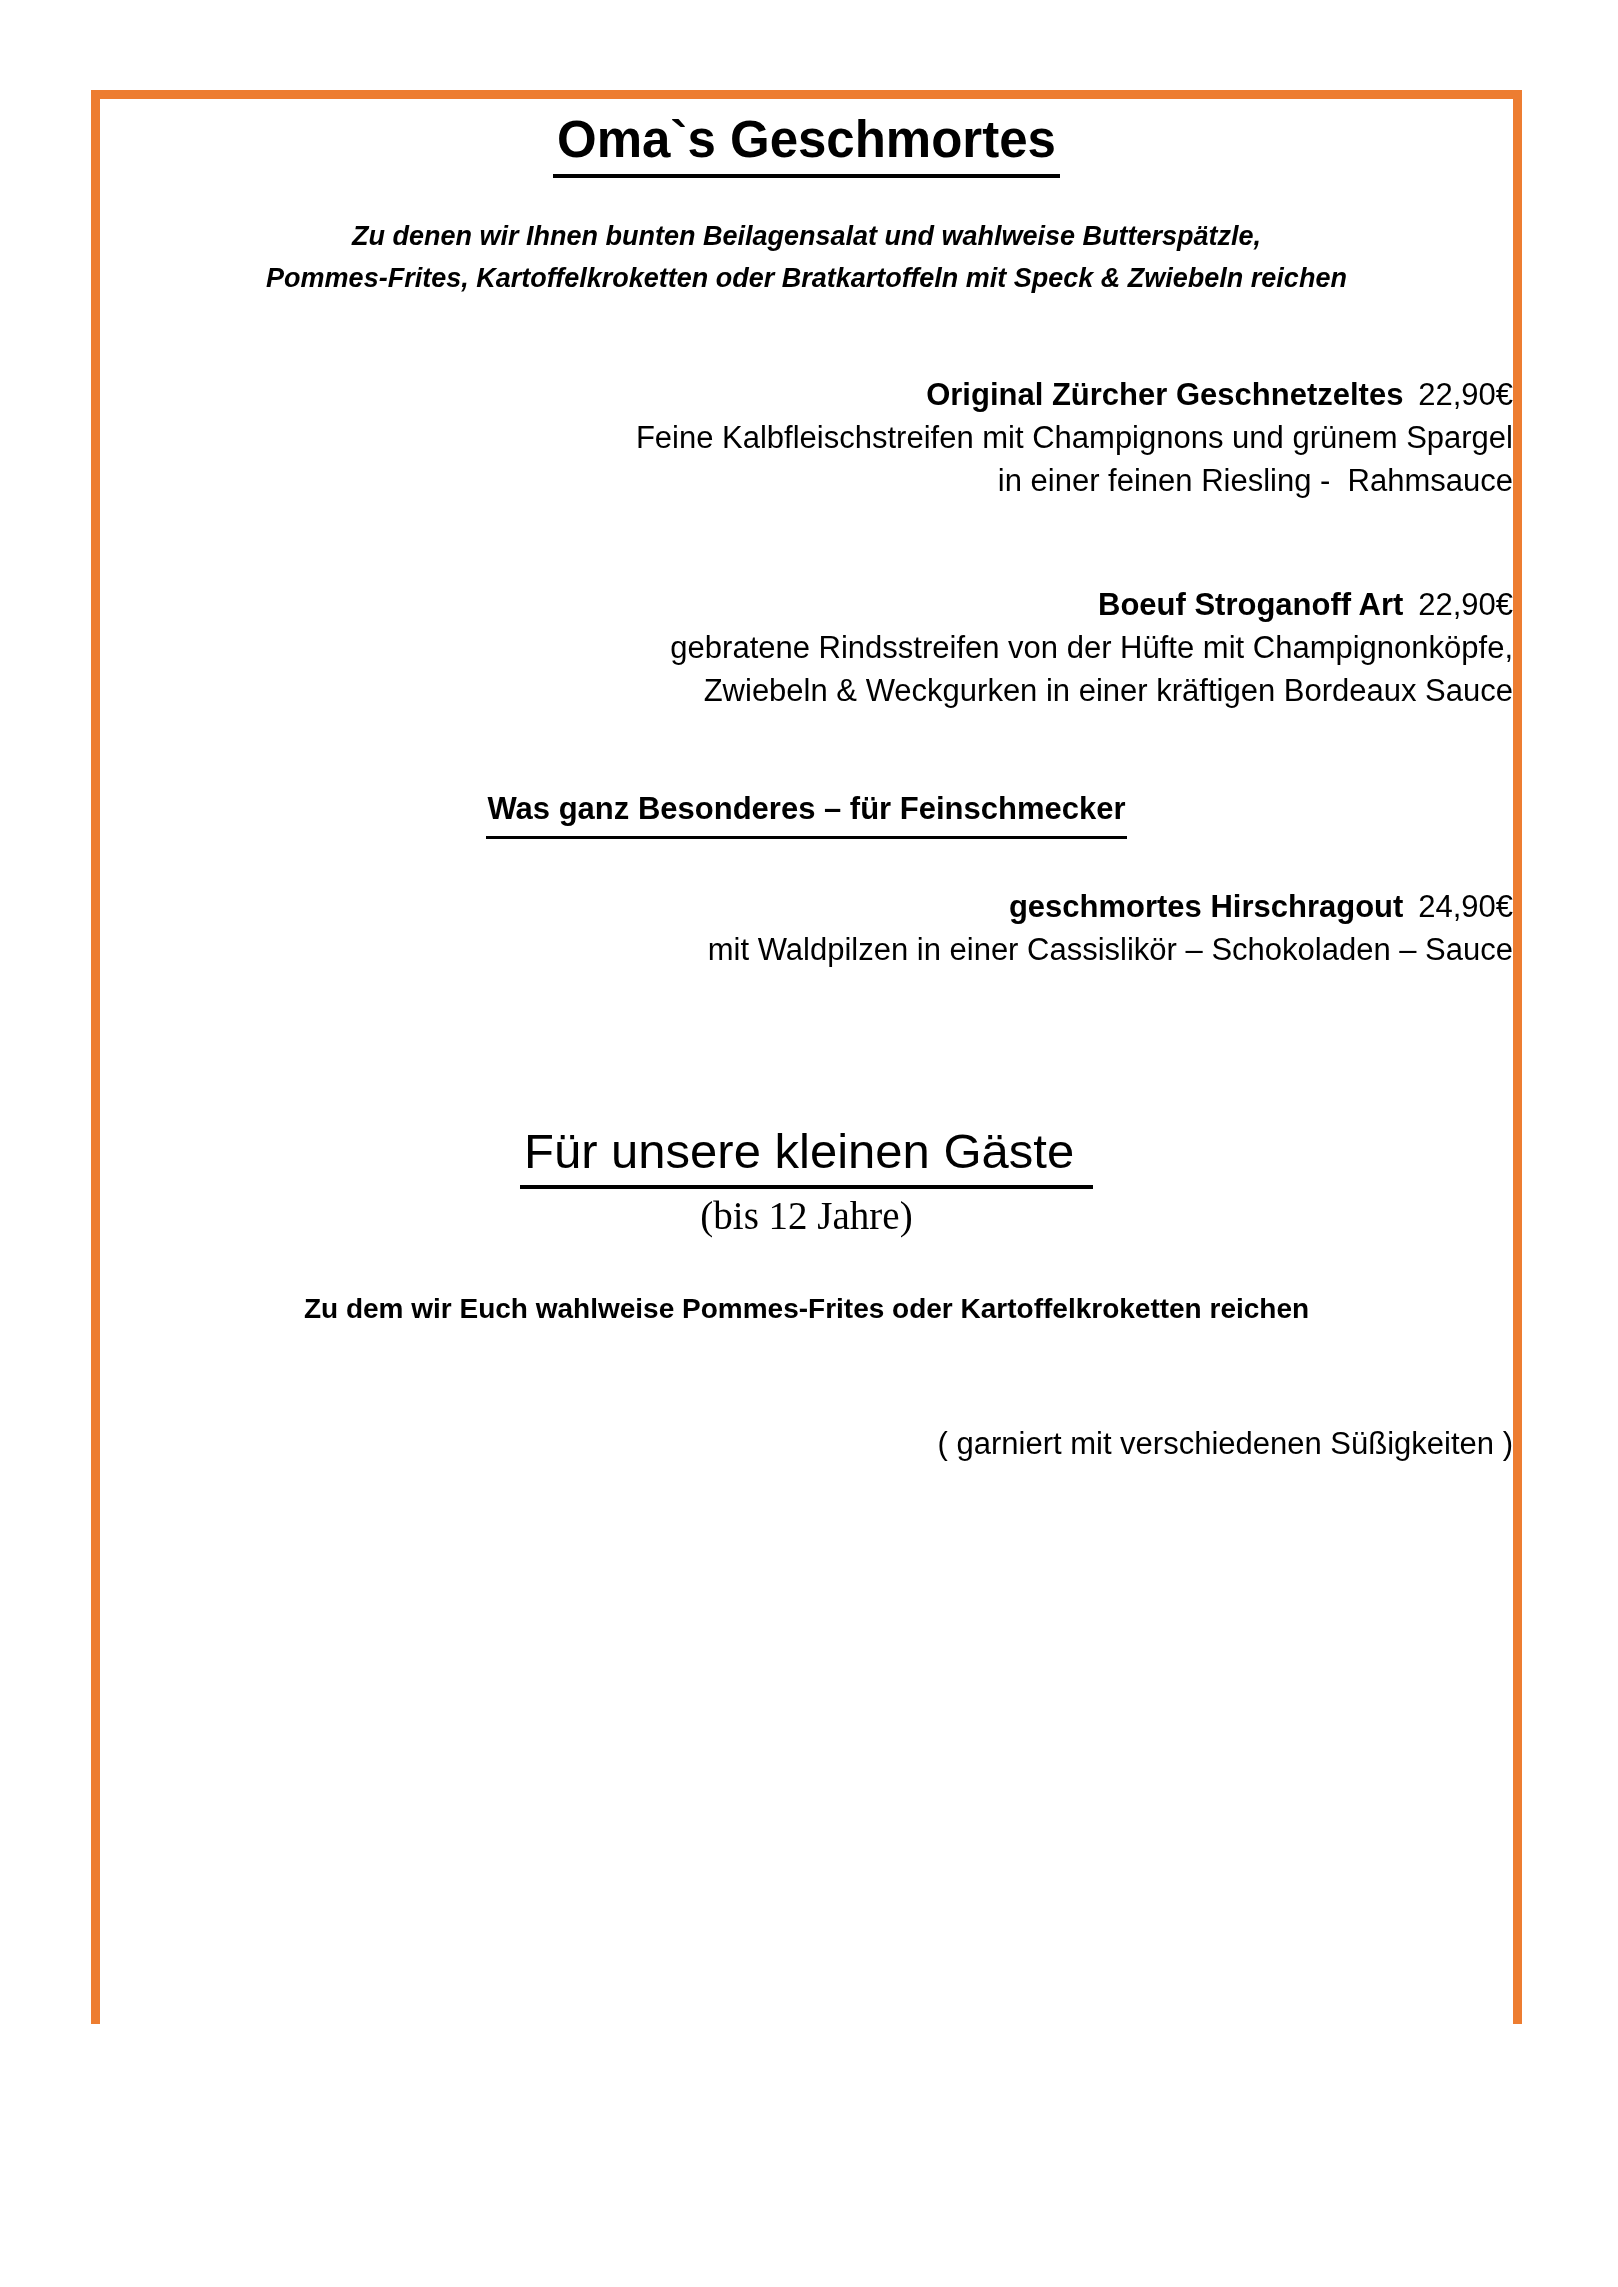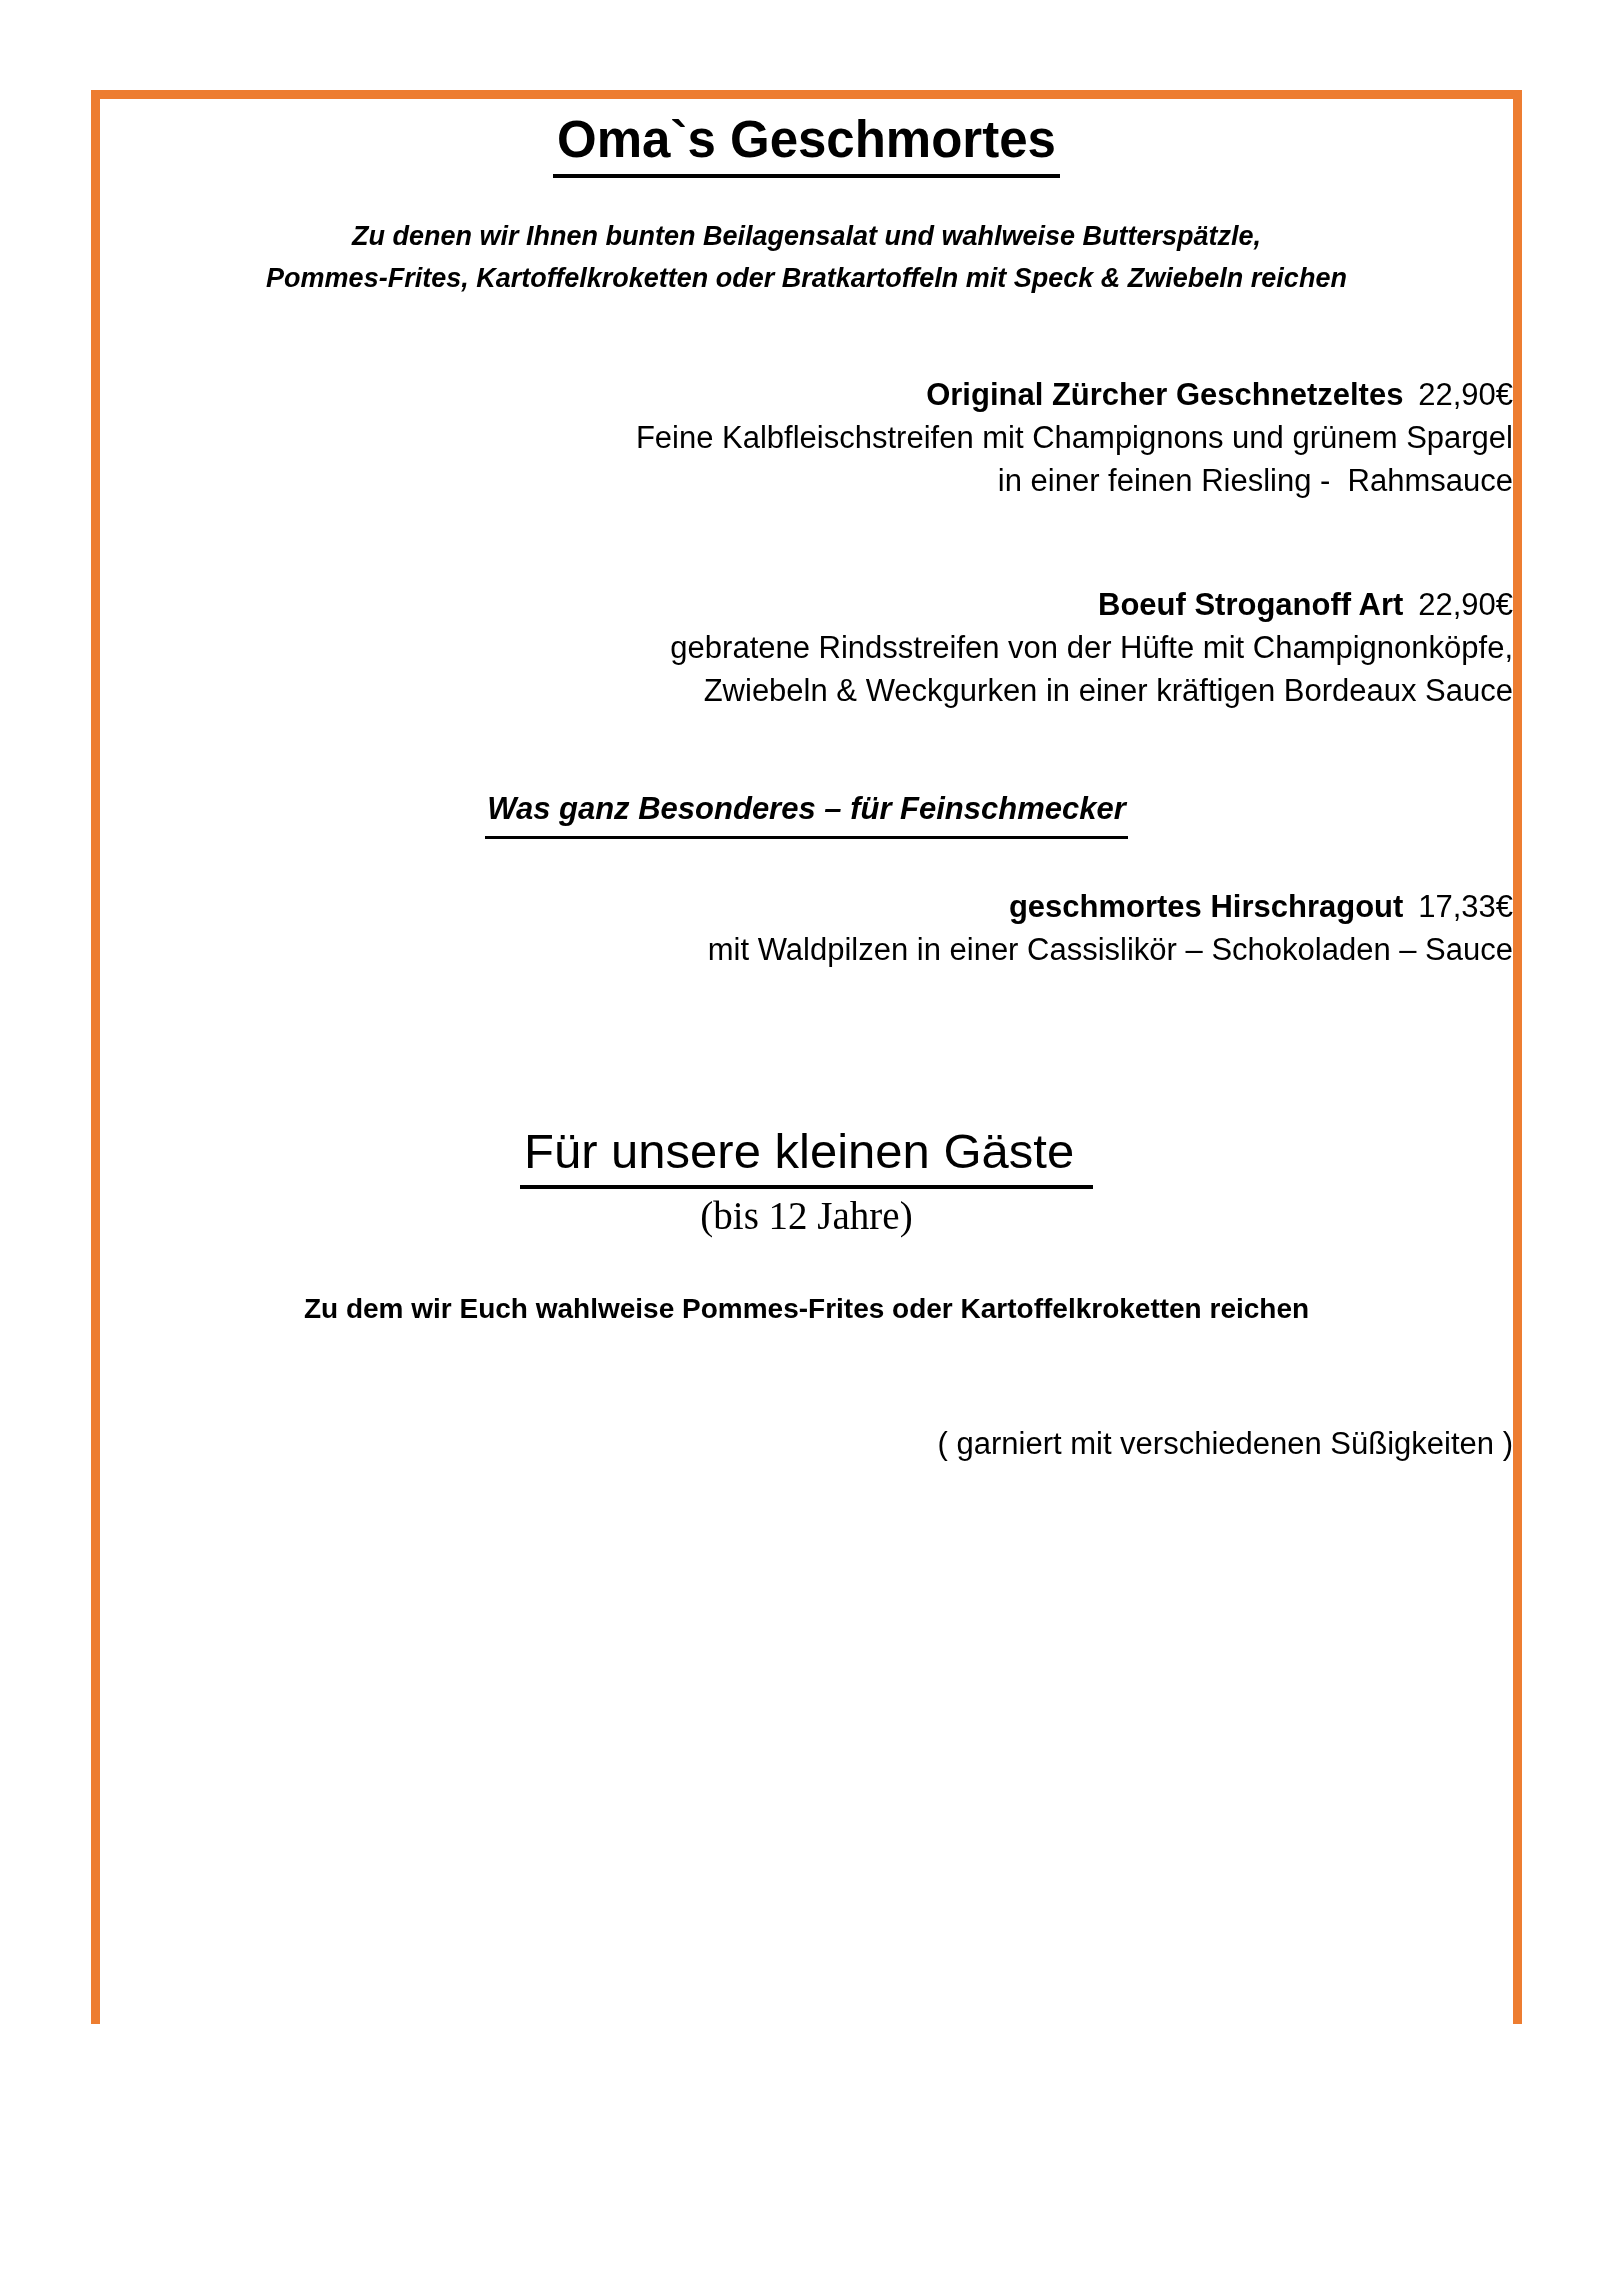--- a/index.html
+++ b/index.html
@@ -58,21 +58,20 @@
     font-size: 31px;
     font-weight: normal;
     white-space: pre-wrap;
     padding-left: 16px;
   }
   .special-header {
     margin: 74px 0 0 0;
     font-size: 31px;
     line-height: 46px;
     font-weight: bold;
-    font-style: italic;
   }
   .special-header .u {
     display: inline-block;
     border-bottom: 3.7px solid #000;
     padding: 0 1.8px 3.7px 1.8px;
   }
   .kids-title {
     margin: 150px 0 0 0;
     font-size: 49px;
     line-height: 61px;
@@ -127,21 +126,21 @@
       <div class="desc">gebratene Rindsstreifen von der Hüfte mit Champignonköpfe,</div>
       <div class="desc">Zwiebeln &amp; Weckgurken in einer kräftigen Bordeaux Sauce</div>
     </div>
 
     <h2 class="special-header">
       <span class="u">Was ganz Besonderes – für Feinschmecker</span>
     </h2>
 
     <div class="dish dish-3">
       <div class="dish-line">
-        <span>geschmortes Hirschragout</span><span class="dish-price">17,33€</span>
+        <span>geschmortes Hirschragout</span><span class="dish-price">24,90€</span>
       </div>
       <div class="desc">mit Waldpilzen in einer Cassislikör – Schokoladen – Sauce</div>
     </div>
 
     <h2 class="kids-title">
       <span class="u">Für unsere kleinen Gäste</span>
     </h2>
     <div class="kids-age">(bis 12 Jahre)</div>
 
     <div class="kids-intro">Zu dem wir Euch wahlweise Pommes-Frites oder Kartoffelkroketten reichen</div>

